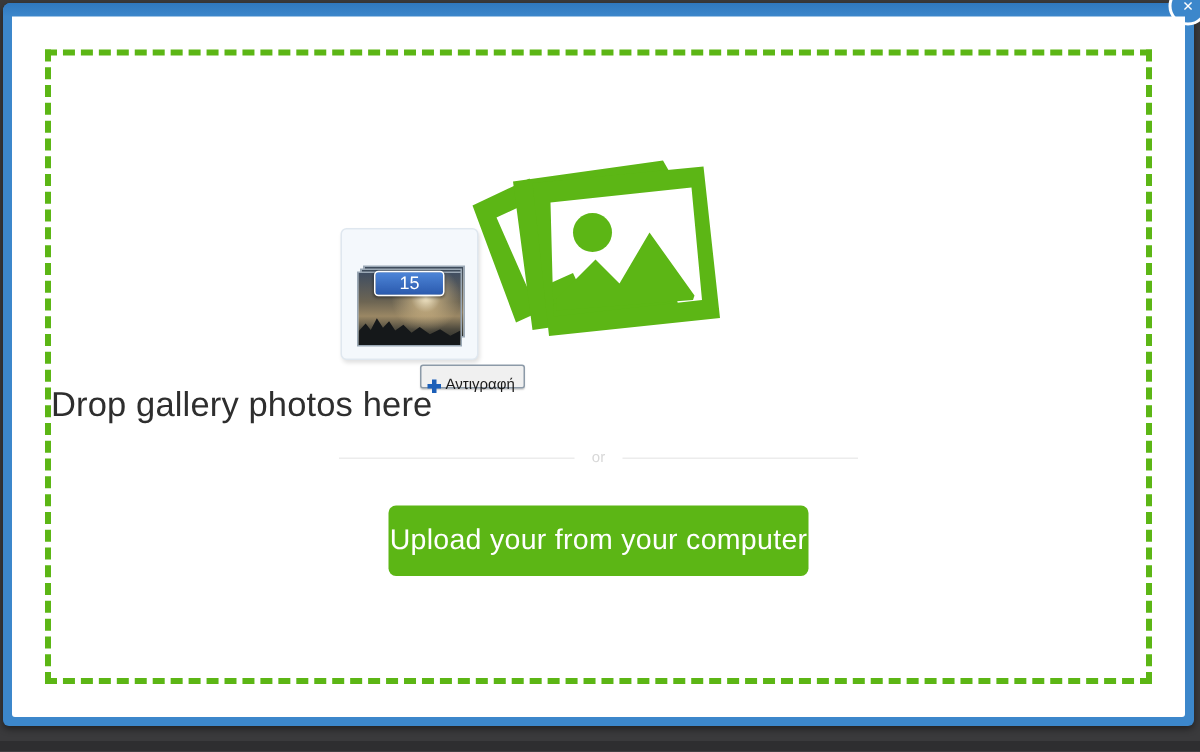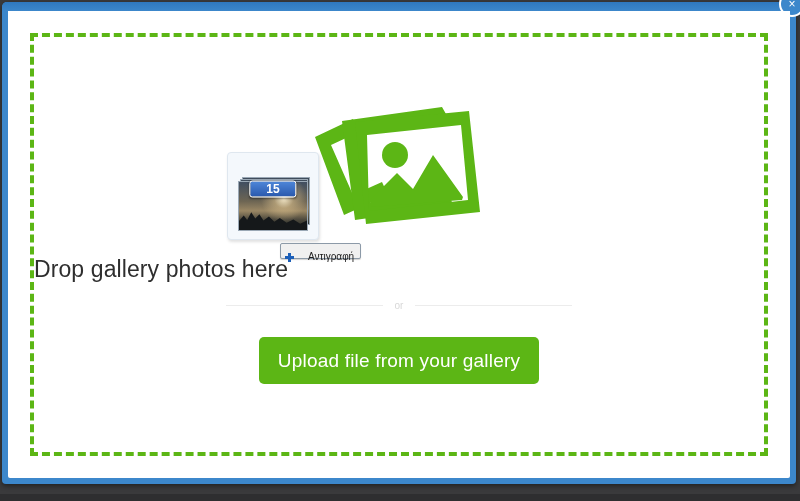--- a/index.html
+++ b/index.html
@@ -205,40 +205,40 @@
     top: 42%;
     transform: translate(-50%, -50%);
     min-width: 22px;
     height: 17px;
     padding: 0 16px;
     background: linear-gradient(#4e86d8, #2a59ad);
     border: 1px solid #ffffff;
     border-radius: 3px;
     color: #ffffff;
     font-size: 12px;
-    font-weight: bold;
+    font-weight: normal;
     line-height: 15px;
     text-align: center;
     font-family: "Liberation Sans", sans-serif;
     box-shadow: 0 1px 2px rgba(0,0,0,0.4);
   }
 
   
   #drag-action-badge {
     position: absolute;
     left: 272px;
     top: 232px;
     height: 16px;
     padding: 12px 6px 0 4px;
     background: #f0f0f0;
     border: 1px solid #8c9aa8;
     border-radius: 2px;
     display: flex;
     align-items: center;
-    gap: 14px;
+    gap: 3px;
     z-index: 31;
     box-shadow: 0 1px 1px rgba(0,0,0,0.18);
   }
   #drag-action-plus-icon {
     position: relative;
     width: 9px;
     height: 9px;
     flex: none;
   }
   #drag-action-plus-icon::before,
@@ -295,21 +295,21 @@
       </div>
 
       <div id="drop-label">Drop gallery photos here</div>
 
       <div id="divider-row">
         <span class="divider-line"></span>
         <span id="divider-label">or</span>
         <span class="divider-line"></span>
       </div>
 
-      <button id="upload-button">Upload file from your gallery</button>
+      <button id="upload-button">Upload your from your computer</button>
 
     </div>
 
     <div id="drag-ghost">
       <div id="drag-ghost-panel"></div>
       <div class="ghost-photo" id="ghost-photo-back2"></div>
       <div class="ghost-photo" id="ghost-photo-back1"></div>
       <div class="ghost-photo" id="ghost-photo-front">
         <div id="ghost-photo-sky"></div>
         <div id="ghost-photo-trees"></div>

